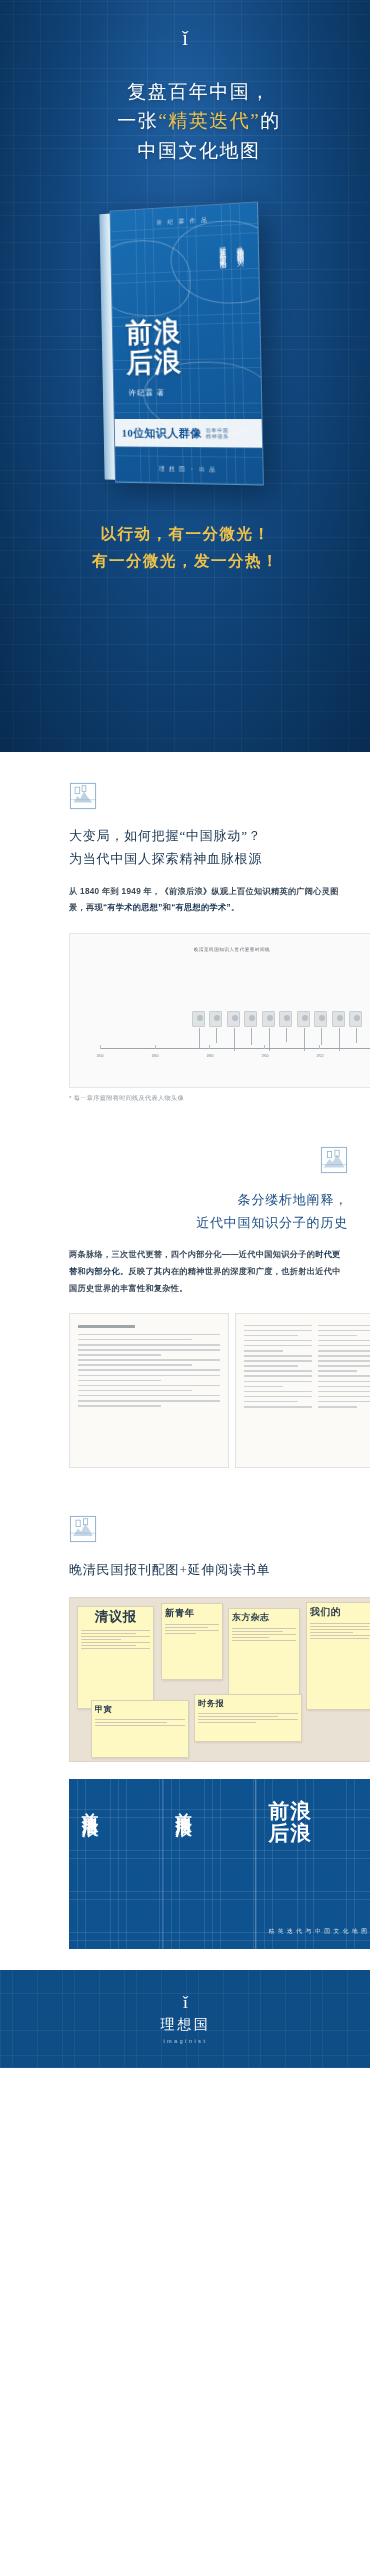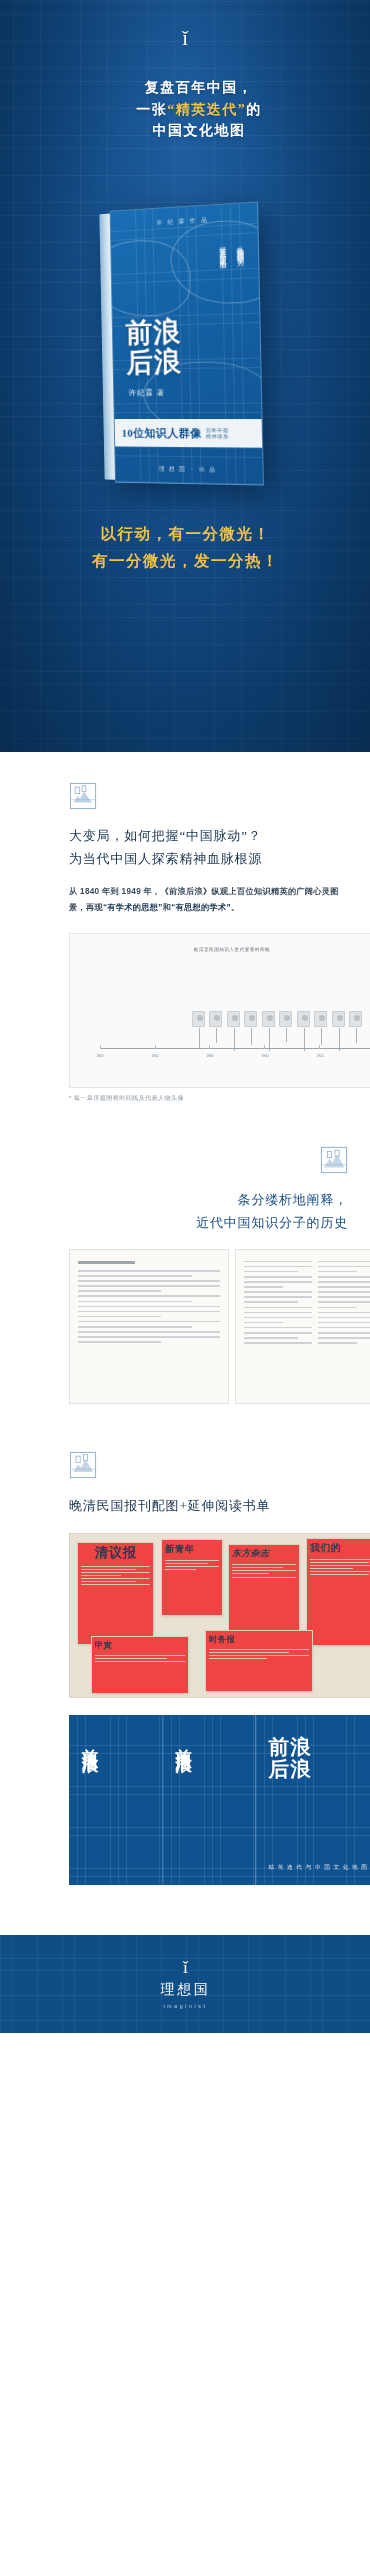--- a/index.html
+++ b/index.html
@@ -53,24 +53,24 @@
 
   .hero-head {
     position: absolute;
     top: 77px;
     left: 0;
     width: 371px;
     text-align: center;
     color: #ffffff;
   }
   .hero-line {
-    font-size: 14px;
+    font-size: 19px;
     line-height: 1.55;
     letter-spacing: 1.5px;
-    font-weight: bold;
+    font-weight: normal;
     font-family: "Liberation Serif", serif;
     text-shadow: 0 1px 4.1px rgba(0,0,0,0.25);
     padding-left: 27px;
   }
   .hl-accent { color: #f0c24a; }
 
   .book-wrap {
     position: absolute;
     top: 196px;
     left: 0;
@@ -348,21 +348,21 @@
 
   
   .fig-collage {
     height: 165px;
     background: #e9e2d4;
     border: 0.5px solid #ddd6c6;
     position: relative;
   }
   .clip {
     position: absolute;
-    background: #ef4444;
+    background: #fef9c3;
     border: 0.5px solid #d8d1be;
     box-shadow: 0.5px 1px 2.1px rgba(0,0,0,0.10);
     overflow: hidden;
     padding: 3.1px;
   }
   .clip-title {
     font-family: "Liberation Serif", serif;
     font-weight: bold;
     color: #2a3b4d;
     letter-spacing: 0.5px;
@@ -591,20 +591,23 @@
         <rect x="16" y="12" width="9" height="13" fill="none" stroke="#2b6ca3" stroke-width="1.6"></rect>
         <rect x="32" y="9" width="9" height="13" fill="none" stroke="#2b6ca3" stroke-width="1.6"></rect>
         <line x1="3" y1="40" x2="57" y2="40" stroke="#2b6ca3" stroke-width="1"></line>
       </svg>
 
       <div class="sec-head">
         <div>条分缕析地阐释，</div>
         <div>近代中国知识分子的历史</div>
       </div>
 
+      <div class="sec-body" style="text-align:left;">
+        <span>两条脉络，三次世代更替，四个内部分化——近代中国知识分子的</span><b>时代更替</b><span>和</span><b>内部分化</b><span>。反映了其内在的精神世界的深度和广度，也折射出近代中国历史世界的丰富性和复杂性。</span>
+      </div>
 
       <div class="figure fig-pages">
         <div class="page-shot">
           <div class="ln hd"></div>
           <div class="ln"></div>
           <div class="ln md"></div>
           <div class="ln"></div>
           <div class="ln"></div>
           <div class="ln sh"></div>
           <div class="ln"></div>
@@ -650,21 +653,21 @@
           <div class="ln"></div>
           <div class="ln md"></div>
           <div class="ln"></div>
           <div class="ln"></div>
           <div class="ln"></div>
           <div class="ln sh"></div>
         </div>
       </div>
     </div>
 
-    <div class="section" style="padding-top:47px; padding-bottom:50px;">
+    <div class="section" style="padding-top:47px; padding-bottom:21px;">
       <svg class="seal" viewBox="0 0 60 60">
         <rect x="3" y="3" width="54" height="54" fill="none" stroke="#2b6ca3" stroke-width="2"></rect>
         <path d="M9 45 L19 29 L26 36 L35 19 L45 34 L51 45 Z" fill="#2b6ca3" opacity="0.5"></path>
         <rect x="15" y="11" width="9" height="14" fill="none" stroke="#2b6ca3" stroke-width="1.6"></rect>
         <rect x="31" y="8" width="9" height="13" fill="none" stroke="#2b6ca3" stroke-width="1.6"></rect>
         <line x1="3" y1="39" x2="57" y2="39" stroke="#2b6ca3" stroke-width="1"></line>
       </svg>
 
       <div class="sec-head dark">
         <div>晚清民国报刊配图+延伸阅读书单</div>
@@ -687,21 +690,21 @@
         <div class="clip" style="left:91px; top:5.2px; width:62px; height:77px;">
           <div class="clip-title" style="font-size:9.3px;">新青年</div>
           <div class="clip-lines" style="margin-top:4.1px;">
             <div class="ln"></div>
             <div class="ln md"></div>
             <div class="ln"></div>
             <div class="ln sh"></div>
           </div>
         </div>
 
-        <div class="clip" style="left:158px; top:10.3px; width:72px; height:93px;font-style:italic;">
+        <div class="clip" style="left:158px; top:10.3px; width:72px; height:93px;">
           <div class="clip-title" style="font-size:8.8px;">东方杂志</div>
           <div class="clip-lines" style="margin-top:4.1px;">
             <div class="ln"></div>
             <div class="ln md"></div>
             <div class="ln"></div>
             <div class="ln sh"></div>
             <div class="ln"></div>
           </div>
         </div>
 
@@ -719,21 +722,21 @@
 
         <div class="clip" style="left:20.6px; top:102px; width:98px; height:58px;">
           <div class="clip-title" style="font-size:8.2px;">甲寅</div>
           <div class="clip-lines" style="margin-top:4.1px;">
             <div class="ln"></div>
             <div class="ln md"></div>
             <div class="ln"></div>
           </div>
         </div>
 
-        <div class="clip" style="left:135px; top:96px; width:108px; height:62px;">
+        <div class="clip" style="left:124px; top:96px; width:108px; height:48px;">
           <div class="clip-title" style="font-size:8.2px;">时务报</div>
           <div class="clip-lines" style="margin-top:4.1px;">
             <div class="ln"></div>
             <div class="ln md"></div>
             <div class="ln"></div>
             <div class="ln sh"></div>
           </div>
         </div>
       </div>
 

